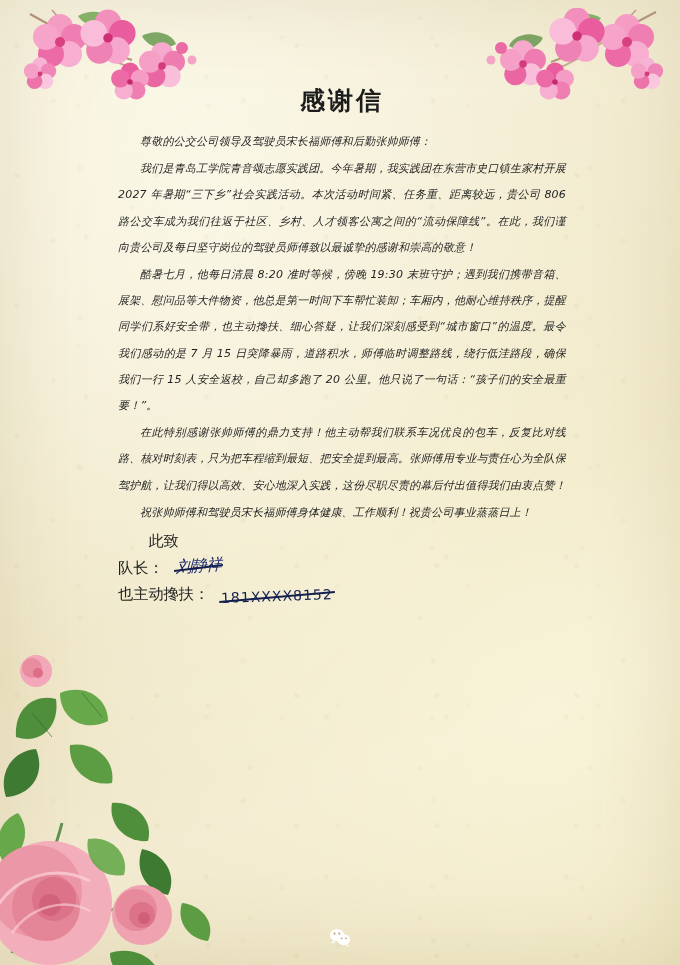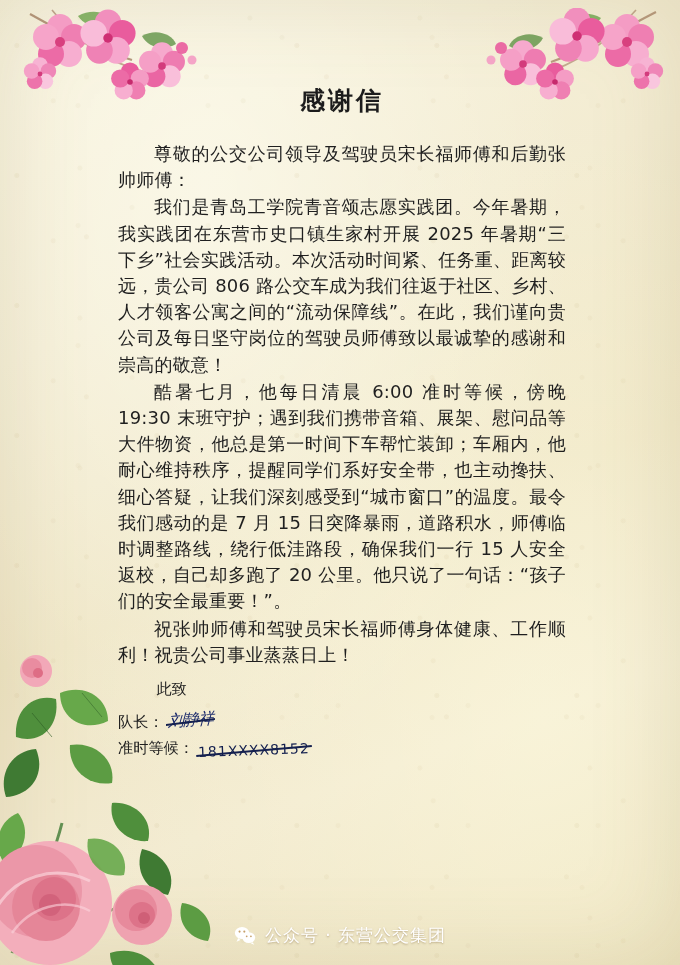--- a/index.html
+++ b/index.html
@@ -54,49 +54,50 @@
     width: 448px;
     z-index: 6;
   }
   .title {
     text-align: center;
     font-family: "DejaVu Serif", serif;
     font-weight: bold;
     font-size: 25px;
     letter-spacing: 3px;
     color: #1c1c1c;
-    margin: 0 0 24px 0;
+    margin: 0 0 12px 0;
   }
   .body-text p {
     margin: 0 0 1px 0;
     font-family: "DejaVu Sans", sans-serif;
-    font-size: 18px;
+    font-size: 11px;
     line-height: 26.2px;
     color: #1f1f1f;
     text-align: justify;
     text-justify: inter-ideograph;
     letter-spacing: 0.2px;
+    font-style: italic;
   }
   .body-text p.indent { text-indent: 2em; }
   .body-text p.tight { margin-bottom: 2px; }
 
   .sig-block p {
-    margin: 8px;
+    margin: 0;
     font-family: "DejaVu Sans", sans-serif;
     font-size: 15.2px;
     line-height: 26.4px;
     color: #1f1f1f;
     text-indent: 2em;
   }
   .sig-block p.noind { text-indent: 0; }
 
   .sig-line {
     display: flex;
     align-items: flex-end;
-    gap: 4px;
+    gap: 12px;
     margin-top: 2px;
   }
   .sig-label {
     font-family: "DejaVu Sans", sans-serif;
     font-size: 15.2px;
     line-height: 24px;
     color: #1f1f1f;
   }
   .handwrite {
     font-family: "DejaVu Serif", serif;
@@ -316,50 +317,50 @@
       <path d="M96 186 C118 182 138 200 132 222 C110 226 92 208 96 186 Z" fill="#67a84a" opacity="0.9"></path>
     </g>
   </svg>
 
   <div class="letter">
 
     <h1 class="title">感谢信</h1>
 
     <div class="body-text">
       <p class="indent">尊敬的公交公司领导及驾驶员宋长福师傅和后勤张帅师傅：</p>
-      <p class="indent">我们是青岛工学院青音颂志愿实践团。今年暑期，我实践团在东营市史口镇生家村开展 2025 年暑期“三下乡”社会实践活动。本次活动时间紧、任务重、距离较远，贵公司 806 路公交车成为我们往返于社区、乡村、人才领客公寓之间的“流动保障线”。在此，我们谨向贵公司及每日坚守岗位的驾驶员师傅致以最诚挚的感谢和崇高的敬意！</p>
-      <p class="indent">酷暑七月，他每日清晨 6:00 准时等候，傍晚 19:30 末班守护；遇到我们携带音箱、展架、慰问品等大件物资，他总是第一时间下车帮忙装卸；车厢内，他耐心维持秩序，提醒同学们系好安全带，也主动搀扶、细心答疑，让我们深刻感受到“城市窗口”的温度。最令我们感动的是 7 月 15 日突降暴雨，道路积水，师傅临时调整路线，绕行低洼路段，确保我们一行 15 人安全返校，自己却多跑了 20 公里。他只说了一句话：“孩子们的安全最重要！”。</p>
+      <p class="indent">我们是青岛工学院青音颂志愿实践团。今年暑期，我实践团在东营市史口镇生家村开展 2027 年暑期“三下乡”社会实践活动。本次活动时间紧、任务重、距离较远，贵公司 806 路公交车成为我们往返于社区、乡村、人才领客公寓之间的“流动保障线”。在此，我们谨向贵公司及每日坚守岗位的驾驶员师傅致以最诚挚的感谢和崇高的敬意！</p>
+      <p class="indent">酷暑七月，他每日清晨 8:20 准时等候，傍晚 19:30 末班守护；遇到我们携带音箱、展架、慰问品等大件物资，他总是第一时间下车帮忙装卸；车厢内，他耐心维持秩序，提醒同学们系好安全带，也主动搀扶、细心答疑，让我们深刻感受到“城市窗口”的温度。最令我们感动的是 7 月 15 日突降暴雨，道路积水，师傅临时调整路线，绕行低洼路段，确保我们一行 15 人安全返校，自己却多跑了 20 公里。他只说了一句话：“孩子们的安全最重要！”。</p>
+      <p class="indent">在此特别感谢张帅师傅的鼎力支持！他主动帮我们联系车况优良的包车，反复比对线路、核对时刻表，只为把车程缩到最短、把安全提到最高。张师傅用专业与责任心为全队保驾护航，让我们得以高效、安心地深入实践，这份尽职尽责的幕后付出值得我们由衷点赞！</p>
       <p class="indent tight">祝张帅师傅和驾驶员宋长福师傅身体健康、工作顺利！祝贵公司事业蒸蒸日上！</p>
     </div>
 
     <div class="sig-block">
       <p>此致</p>
 
       <div class="sig-line">
         <span class="sig-label">队长：</span>
         <span class="handwrite strike">刘静祥</span>
       </div>
 
       <div class="sig-line">
-        <span class="sig-label">准时等候：</span>
+        <span class="sig-label">也主动搀扶：</span>
         <span class="handnum strike">181XXXX8152</span>
       </div>
     </div>
 
   </div>
 
   <div class="footer">
     <span class="wechat-icon">
       <svg viewBox="0 0 26 22" width="22" height="19">
         <ellipse cx="9.5" cy="8" rx="8.5" ry="7" fill="#ffffff"></ellipse>
         <path d="M5 14 L3 18.5 L7.5 16.2 Z" fill="#ffffff"></path>
         <ellipse cx="17.5" cy="13.5" rx="7.5" ry="6.3" fill="#ffffff"></ellipse>
         <path d="M22 19 L24 22 L20 20.5 Z" fill="#ffffff"></path>
         <circle cx="6.6" cy="6.4" r="1.25" fill="#c7a06a"></circle>
         <circle cx="12.2" cy="6.4" r="1.25" fill="#c7a06a"></circle>
         <circle cx="15" cy="12" r="1.05" fill="#c7a06a"></circle>
         <circle cx="20" cy="12" r="1.05" fill="#c7a06a"></circle>
       </svg>
     </span>
-    <span class="footer-text">公众号 · 东营公交集团</span>
   </div>
 
 </div>
 
 </body></html>

